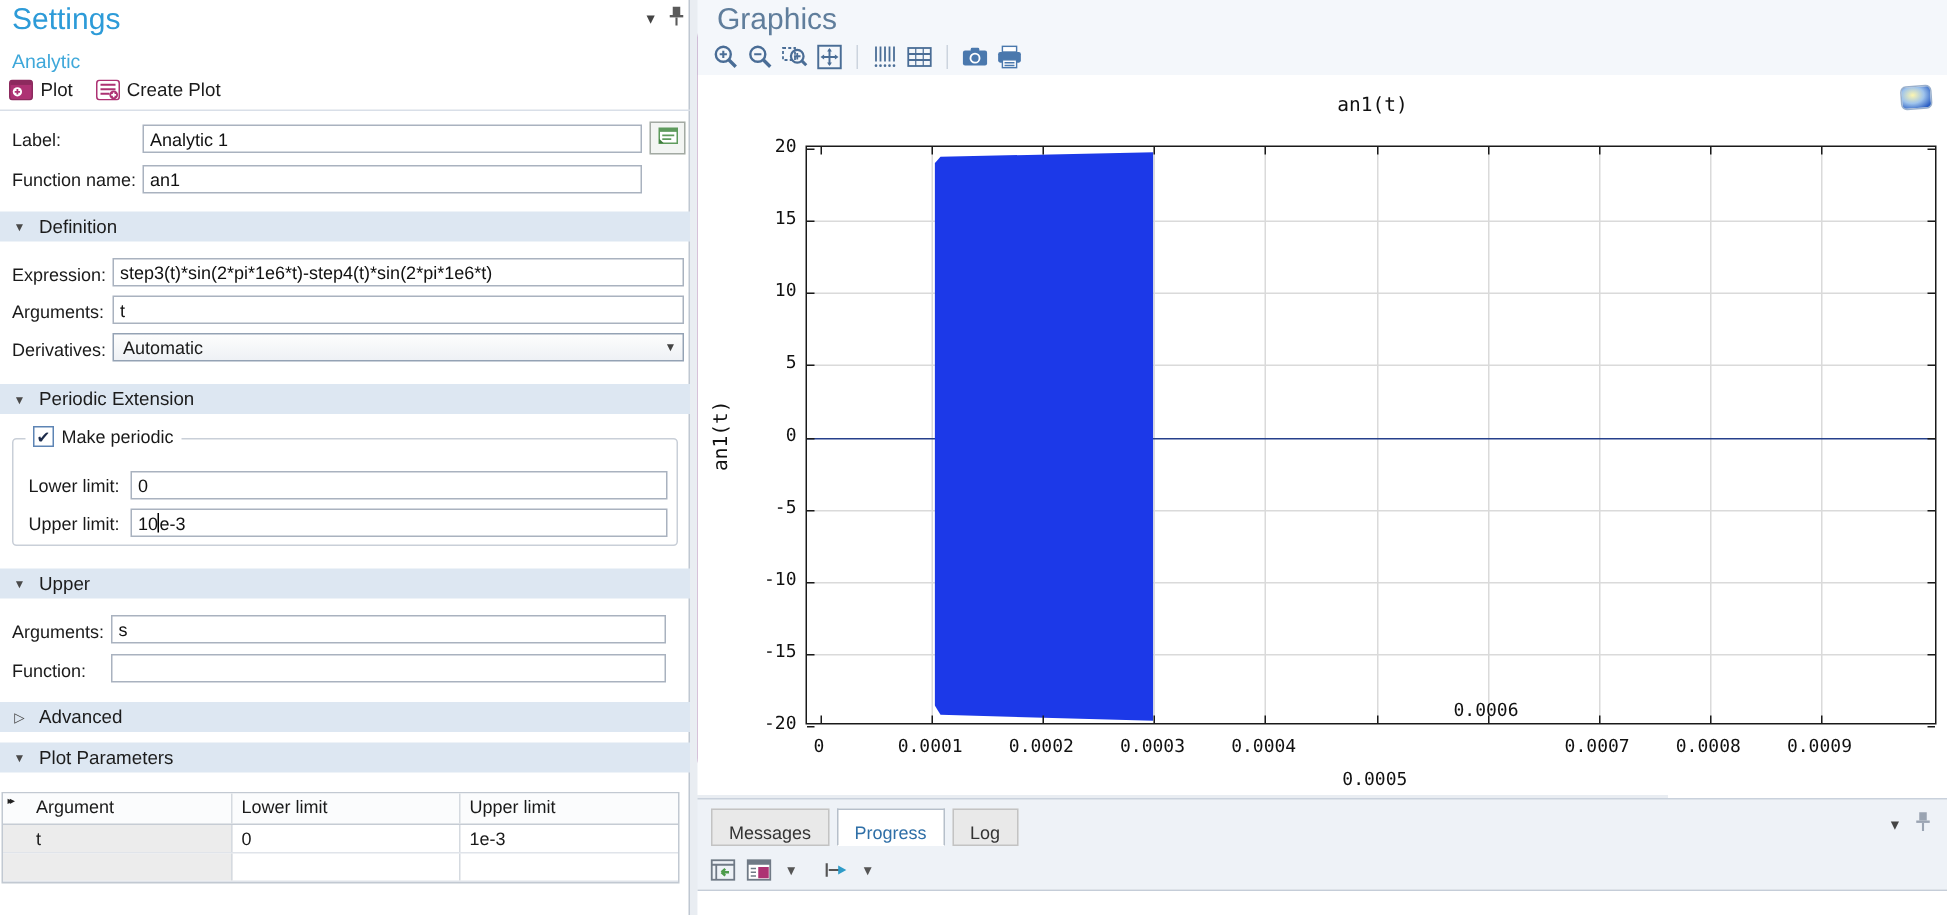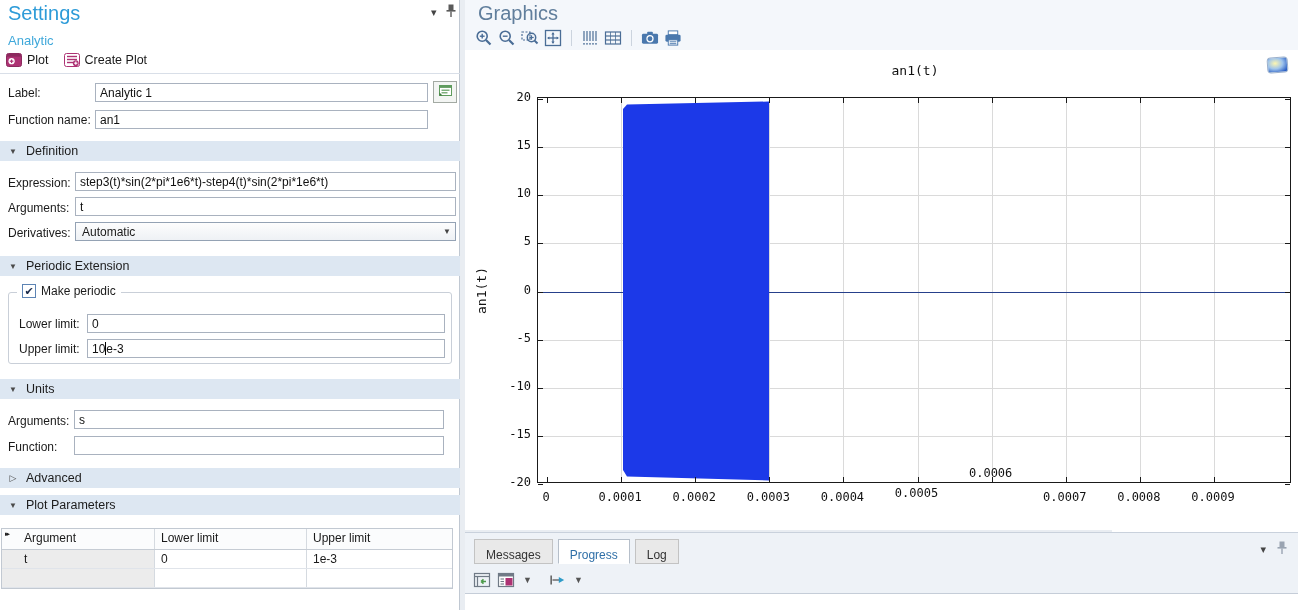--- a/index.html
+++ b/index.html
@@ -181,21 +181,21 @@
       <div class="frow-label" style="left:10px; top:49px;">Upper limit:</div>
       <div class="fld-div" style="left:78px; top:46px; width:358px;">
         <span>10</span>
           <span class="caret-bar"></span>
           <span>e-3</span>
       </div>
     </div>
 
     <div class="sec" style="top:379px;">
       <span class="tri">▼</span>
-      <span class="t">Units</span>
+      <span class="t">Upper</span>
     </div>
     <div class="frow-label" style="left:8px; top:414px;">Arguments:</div>
     <input class="fld" style="left: 74px; top: 410px; width: 370px;" value="s">
     <div class="frow-label" style="left:8px; top:440px;">Function:</div>
     <input class="fld" style="left: 74px; top: 436px; width: 370px;" value="">
 
     <div class="sec" style="top:468px;">
       <span class="tri" style="font-size:9px;">▷</span>
       <span class="t">Advanced</span>
     </div>
@@ -370,21 +370,21 @@
           <div class="tk" style="top: 337.875px; height: 1px; width: 5px; left: 0px;"></div>
           <div class="tk" style="top: 337.875px; height: 1px; width: 5px; right: 0px;"></div>
           <div class="tk" style="top: 386px; height: 1px; width: 5px; left: 0px;"></div>
           <div class="tk" style="top: 386px; height: 1px; width: 5px; right: 0px;"></div>
         </div>
     <div class="xtl" style="left: 51px; top: 440px;">0</div>
         <div class="xtl" style="left: 125.11px; top: 440px;">0.0001</div>
         <div class="xtl" style="left: 199.22px; top: 440px;">0.0002</div>
         <div class="xtl" style="left: 273.33px; top: 440px;">0.0003</div>
         <div class="xtl" style="left: 347.44px; top: 440px;">0.0004</div>
-        <div class="xtl" style="left: 421.55px; top: 436px;">0.0005</div>
+        <div class="xtl" style="left: 421.55px; top: 462px;">0.0005</div>
         <div class="xtl" style="left: 495.66px; top: 416px;">0.0006</div>
         <div class="xtl" style="left: 569.77px; top: 440px;">0.0007</div>
         <div class="xtl" style="left: 643.88px; top: 440px;">0.0008</div>
         <div class="xtl" style="left: 717.99px; top: 440px;">0.0009</div>
         <div class="ytl" style="left: 28px; top: 40px;">20</div>
         <div class="ytl" style="left: 28px; top: 88.125px;">15</div>
         <div class="ytl" style="left: 28px; top: 136.25px;">10</div>
         <div class="ytl" style="left: 28px; top: 184.375px;">5</div>
         <div class="ytl" style="left: 28px; top: 232.5px;">0</div>
         <div class="ytl" style="left: 28px; top: 280.625px;">-5</div>

